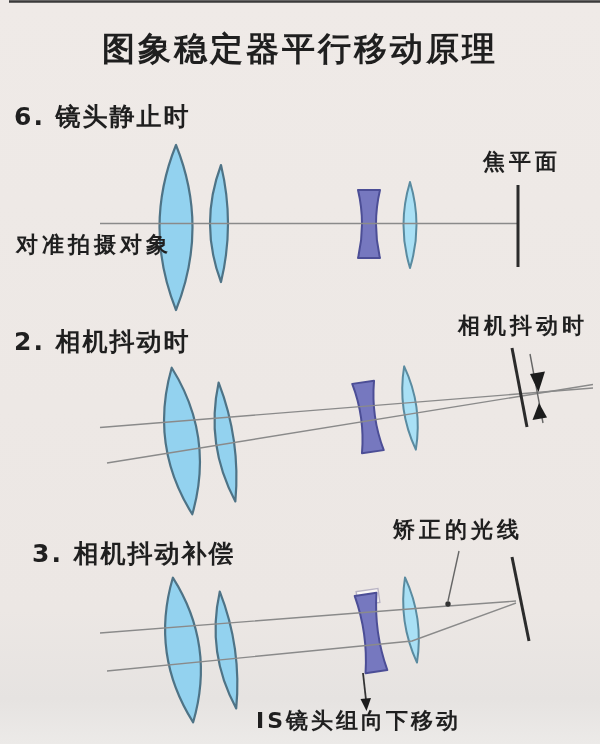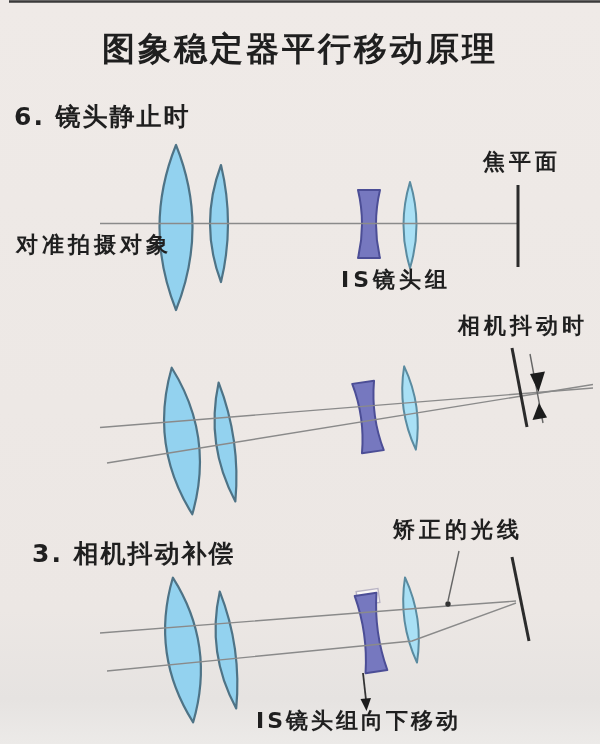--- a/index.html
+++ b/index.html
@@ -97,21 +97,21 @@
       <line x1="363" y1="673" x2="366" y2="700" stroke="#333" stroke-width="1.8"></line>
       <path class="mark" d="M360.5,699 L371,698 L366.5,711 Z"></path>
     </g>
   </svg>
 
   <div class="lbl title">图象稳定器平行移动原理</div>
 
   <div id="h1" class="lbl h">6. 镜头静止时</div>
   <div id="subject" class="lbl s">对准拍摄对象</div>
   <div id="focal1" class="lbl s">焦平面</div>
-  <div id="isgroup1" class="lbl s">IS镜头组</div>
 
+  <div id="h2" class="lbl h">2. 相机抖动时</div>
   <div id="shake2" class="lbl s">相机抖动时</div>
 
   <div id="h3" class="lbl h">3. 相机抖动补偿</div>
   <div id="corrected3" class="lbl s">矫正的光线</div>
   <div id="ismove3" class="lbl s">IS镜头组向下移动</div>
 
 </div>
 
 </body></html>

